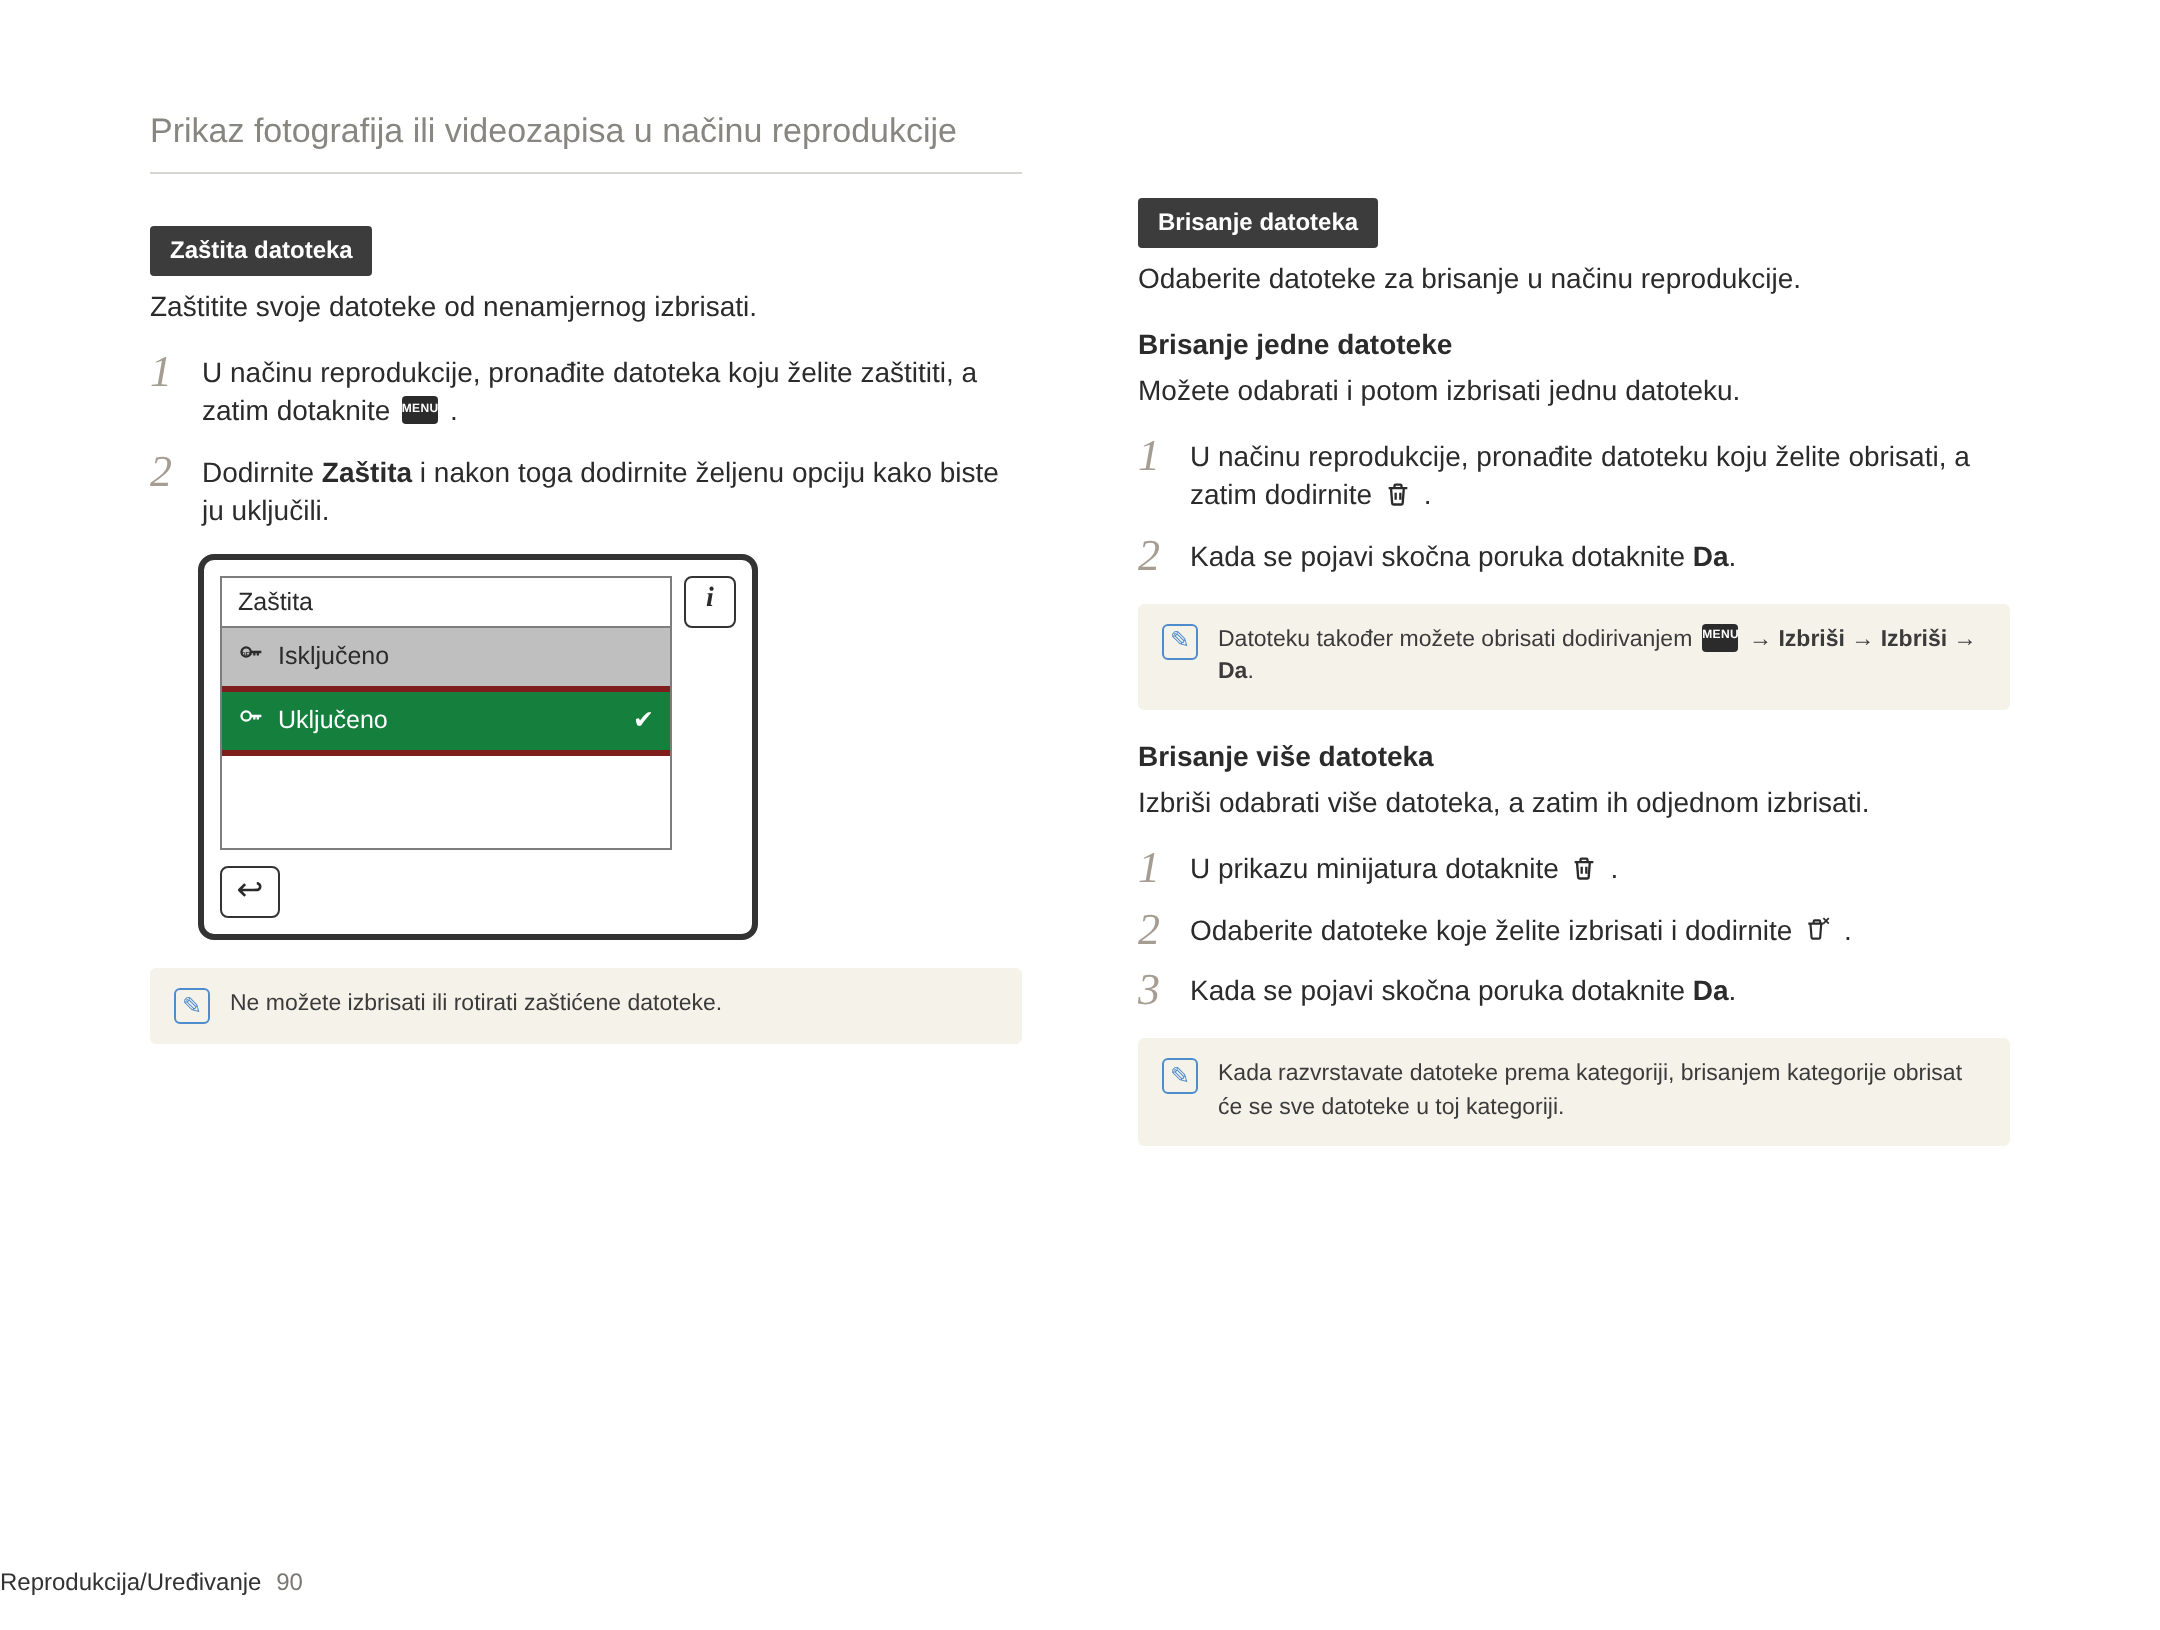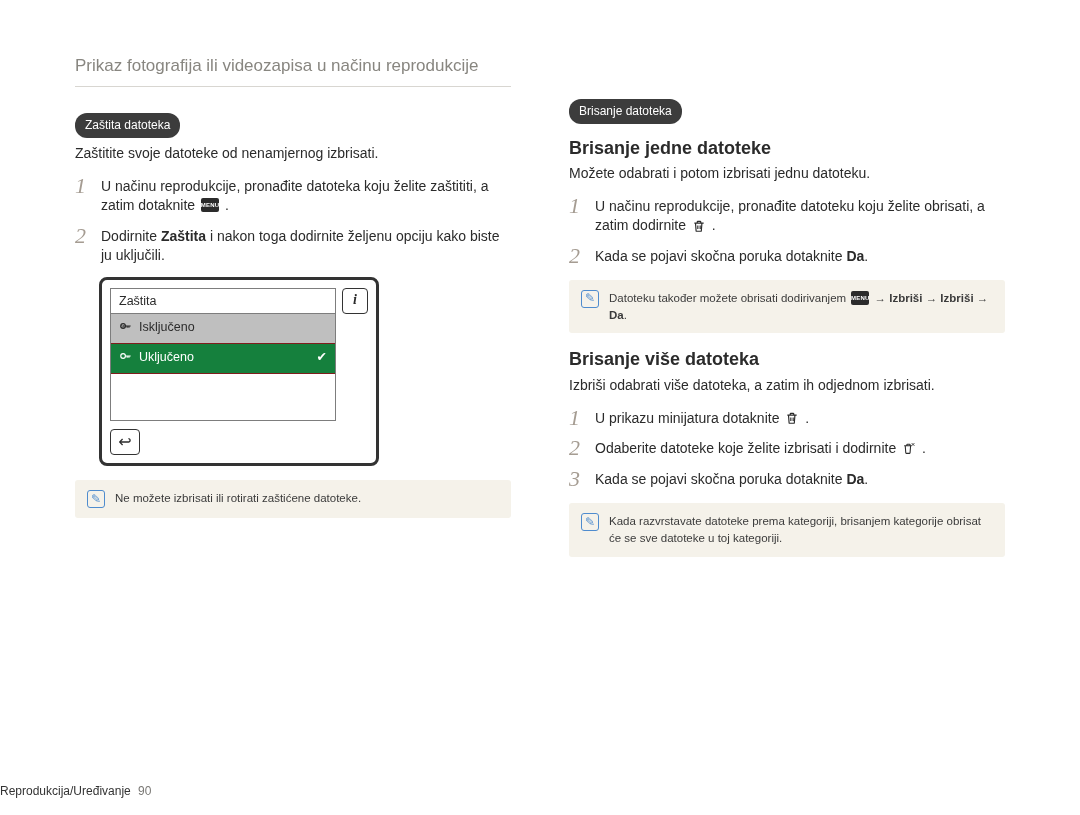--- a/index.html
+++ b/index.html
@@ -12,40 +12,40 @@
     --device-border:#555;
   }
   *{box-sizing:border-box}
   body{margin:0;background:#fff;font-family:Arial,Helvetica,sans-serif;color:var(--text);font-size:14px;line-height:1.35}
   .page{position:relative;width:var(--page-w);height:var(--page-h);margin:0 auto;background:#fff}
   .content{position:absolute;left:75px;right:75px;top:55px;bottom:40px;display:flex;gap:58px}
 
   .page-title{color:var(--hdr);font-size:17px;border-bottom:1px solid #d8d6d1;padding-bottom:8px;margin-bottom:26px}
   .col{flex:1;min-width:0}
 
-  .badge{display:inline-block;background:var(--badge);color:#fff;font-size:12px;font-weight:normal;padding:4px 10px 5px;border-radius:12px;margin-bottom:6px}
+  .badge{display:inline-block;background:var(--badge);color:#fff;font-size:12px;font-weight:bold;padding:4px 10px 5px;border-radius:2px;margin-bottom:6px}
   .intro{margin:0 0 14px}
-  .sub{font-weight:bold;font-size:18px;margin:6px 0 4px}
+  .sub{font-weight:bold;font-size:14px;margin:6px 0 4px}
 
   ol.steps{list-style:none;margin:0;padding:0;counter-reset:st}
   ol.steps>li{counter-increment:st;position:relative;padding-left:26px;margin:10px 0 12px}
   ol.steps>li::before{content:counter(st);position:absolute;left:0;top:-2px;font-family:"Times New Roman",serif;font-style:italic;font-size:22px;color:var(--step);line-height:1}
 
   .icon{display:inline-flex;vertical-align:middle;justify-content:center;align-items:center;width:18px;height:14px;border-radius:2px;background:#2b2b2b;color:#fff;font-size:6px;font-weight:bold;letter-spacing:.2px;position:relative;top:-1px;margin:0 2px}
   .icon.menu::after{content:"MENU"}
   .icon.trash{background:none;width:14px;height:16px;color:#2b2b2b}
   .icon.trash svg{width:14px;height:16px}
   .icon.trash-x svg{width:16px;height:17px}
 
   .device{width:280px;margin:10px 0 14px 24px}
   .device-screen{border:3px solid #333;border-radius:8px;padding:8px;background:#fff}
   .device-top{display:flex;align-items:flex-start}
   .device-menu{flex:1;border:1px solid #7d7d7d}
   .device-menu .title{background:#fff;padding:4px 8px;font-size:12.5px;border-bottom:1px solid #7d7d7d}
-  .device-menu .row{display:flex;align-items:flex-start;gap:6px;padding:5px 8px;font-size:12.5px;border-bottom:1px solid #7f1d1d}
+  .device-menu .row{display:flex;align-items:center;gap:6px;padding:5px 8px;font-size:12.5px;border-bottom:3px solid #7f1d1d}
   .device-menu .row.off{background:#bfbfbf;color:#2b2b2b}
   .device-menu .row.on{background:#15803d;color:#fff}
   .device-menu .pad{height:46px;background:#fff}
   .info-btn{width:26px;height:26px;border:1.5px solid #333;border-radius:4px;display:flex;align-items:center;justify-content:center;margin-left:6px;font-family:serif;font-style:italic;font-weight:bold}
   .back-btn{width:30px;height:26px;border:1.5px solid #333;border-radius:4px;display:flex;align-items:center;justify-content:center;margin-top:8px;font-size:16px}
   .tick{margin-left:auto}
   .key-icon{display:inline-block;width:14px}
 
   .note{background:var(--note-bg);border-radius:3px;display:flex;gap:10px;padding:10px 12px;margin:14px 0;font-size:11.5px;color:#3b3b3b;line-height:1.45}
   .note .note-icon{flex:0 0 18px;height:18px;border:1.5px solid var(--note-icon);border-radius:3px;display:flex;align-items:center;justify-content:center;color:var(--note-icon);font-size:12px}
@@ -114,20 +114,21 @@
       <div class="note">
         <div class="note-icon">✎</div>
         <div class="note-body">Ne možete izbrisati ili rotirati zaštićene datoteke.</div>
       </div>
     </div>
 
     <div class="col">
       <div style="height:44px"></div>
 
       <span class="badge">Brisanje datoteka</span>
+      <p class="intro">Odaberite datoteke za brisanje u načinu reprodukcije.</p>
 
       <div class="sub">Brisanje jedne datoteke</div>
       <p class="intro">Možete odabrati i potom izbrisati jednu datoteku.</p>
 
       <ol class="steps">
         <li>
           <span>U načinu reprodukcije, pronađite datoteku koju želite obrisati, a zatim dodirnite </span>
           <span class="icon trash">
             <svg viewBox="0 0 24 24" fill="none" stroke="currentColor" stroke-width="2">
                 <path d="M4 7h16M9 7V5a1 1 0 011-1h4a1 1 0 011 1v2m2 0l-1 13a1 1 0 01-1 1H8a1 1 0 01-1-1L6 7m4 4v6m4-6v6"></path>

